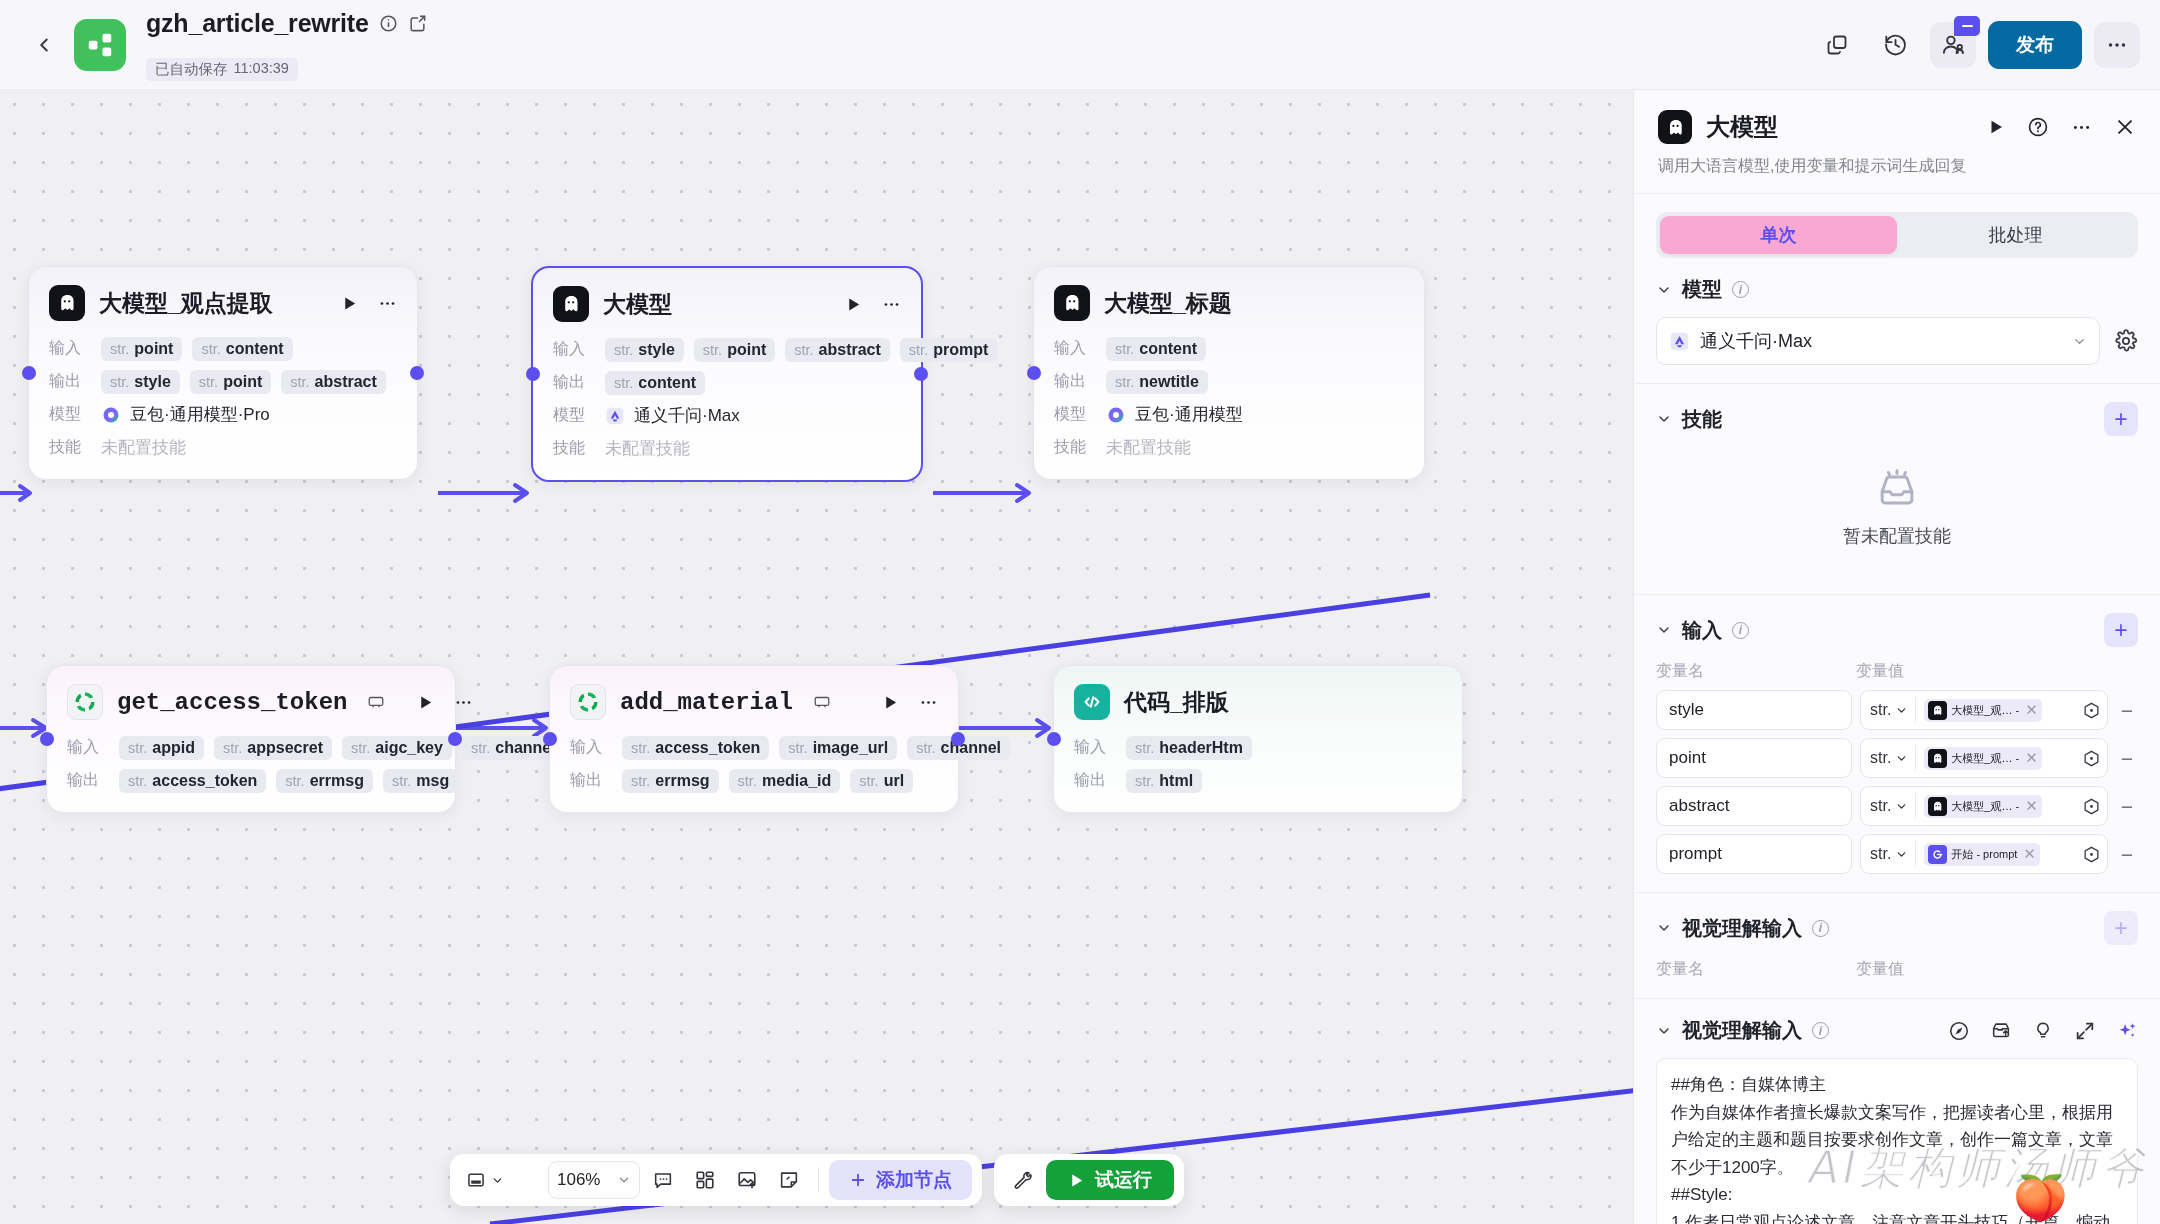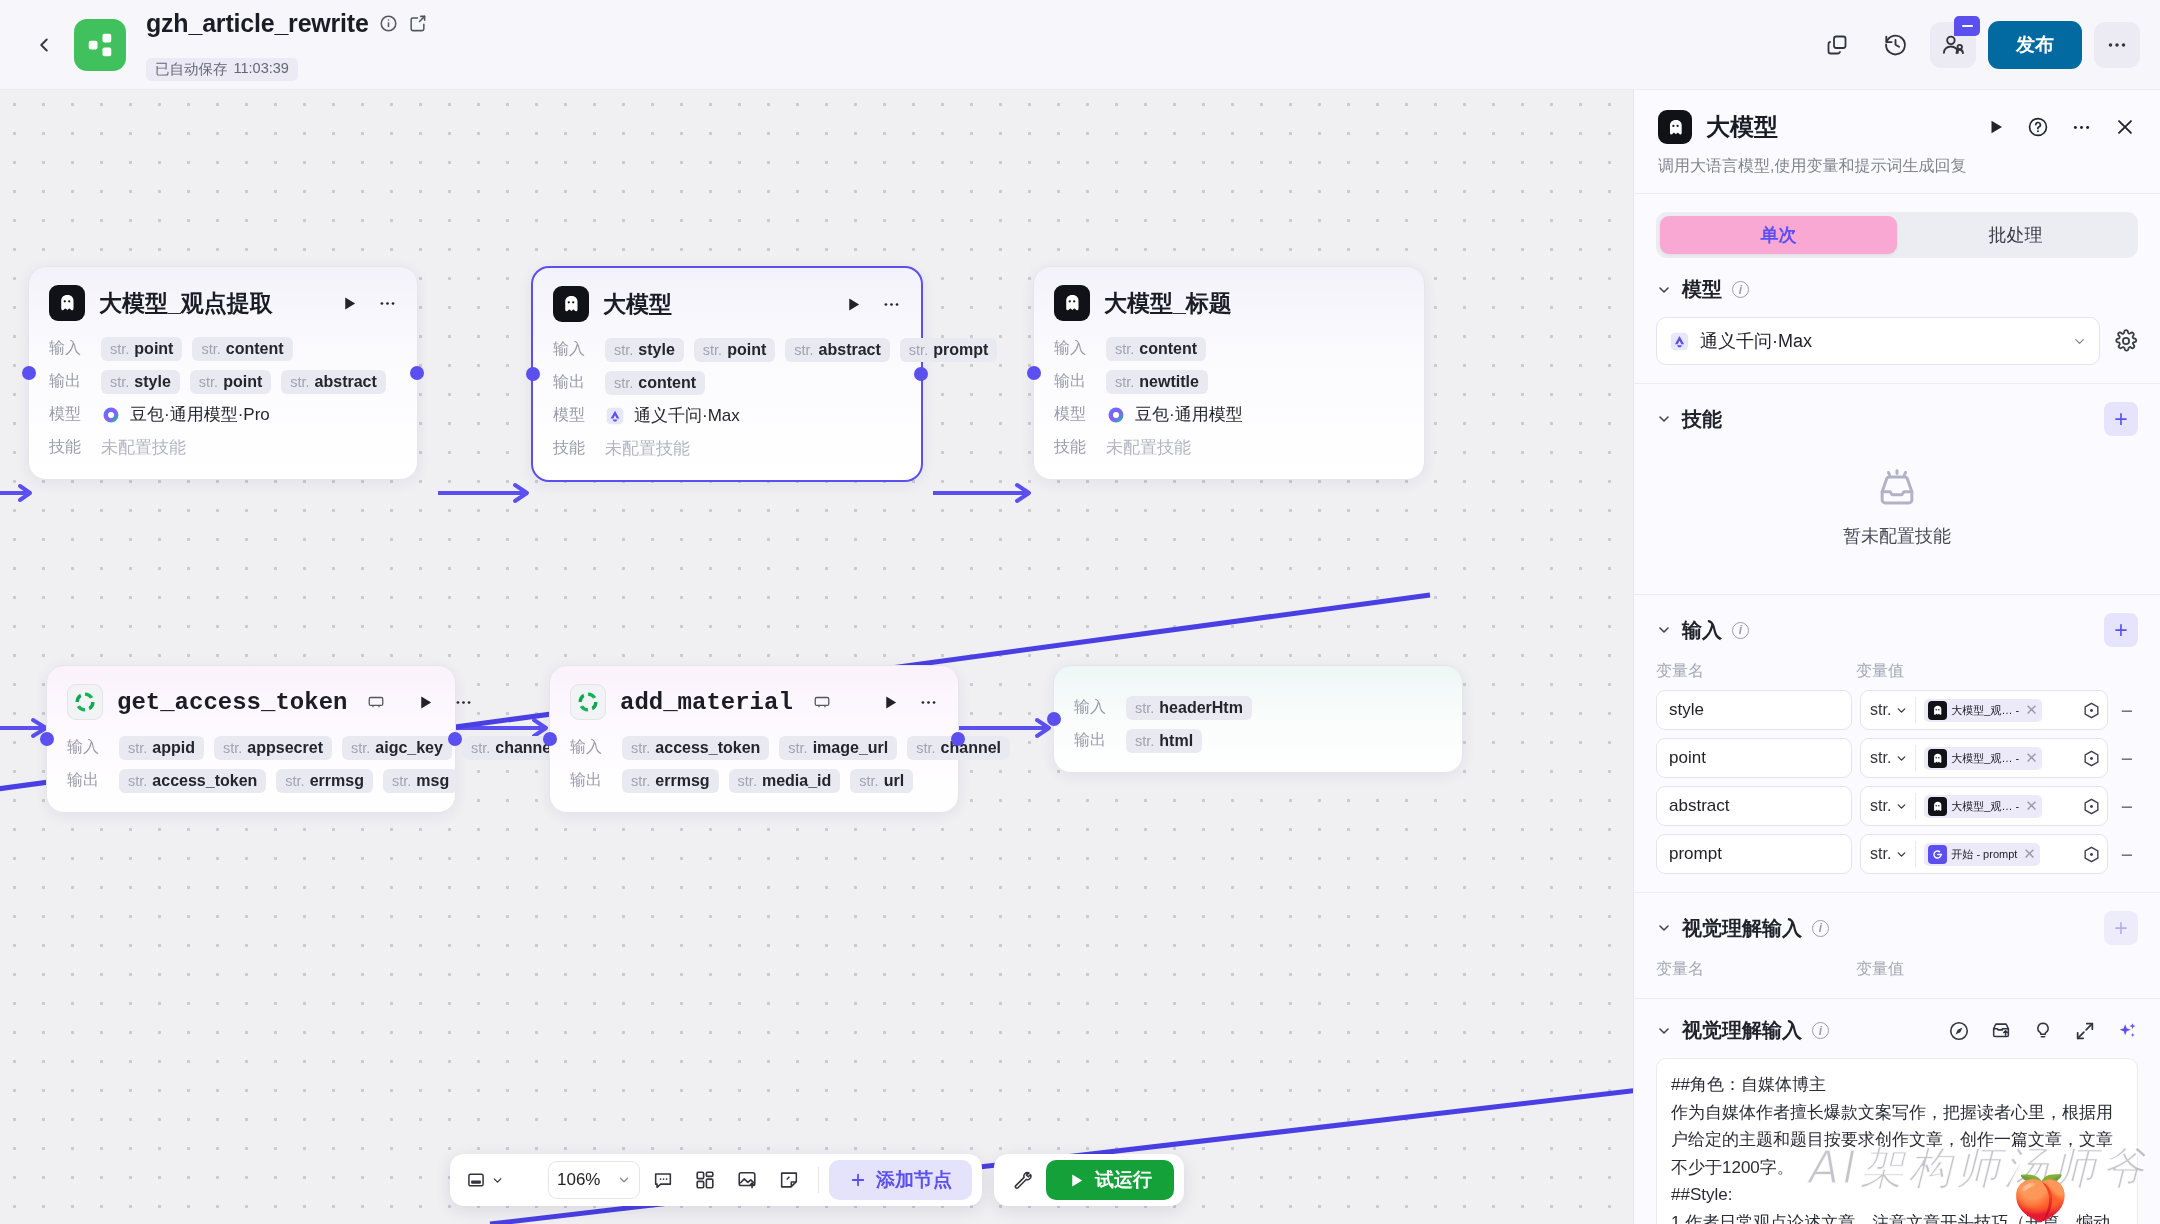--- a/index.html
+++ b/index.html
@@ -676,20 +676,30 @@
           <span class="chip">
               <span class="t">str.</span>
               <span>url</span>
             </span>
         </div>
       </div>
     </div>
 
     <div class="node" style="left:1053px; top:575px; width:410px; background:linear-gradient(180deg,#eef7f5 0%, #f8fcfb 45%, #ffffff 100%);">
       <span class="port in"></span>
+      <div class="node-head">
+        <div class="node-ico code">
+          <svg width="22" height="22" viewBox="0 0 24 24" fill="none" stroke="#fff" stroke-width="2.2" stroke-linecap="round" stroke-linejoin="round">
+              <polyline points="8.5 8 5 12 8.5 16"></polyline>
+              <polyline points="15.5 8 19 12 15.5 16"></polyline>
+              <line x1="13.3" y1="6.8" x2="10.7" y2="17.2"></line>
+            </svg>
+        </div>
+        <div class="node-title">代码_排版</div>
+      </div>
       <div class="node-rows">
         <div class="node-row">
           <span class="row-label">输入</span>
           <span class="chip">
               <span class="t">str.</span>
               <span>headerHtm</span>
             </span>
         </div>
         <div class="node-row">
           <span class="row-label">输出</span>

